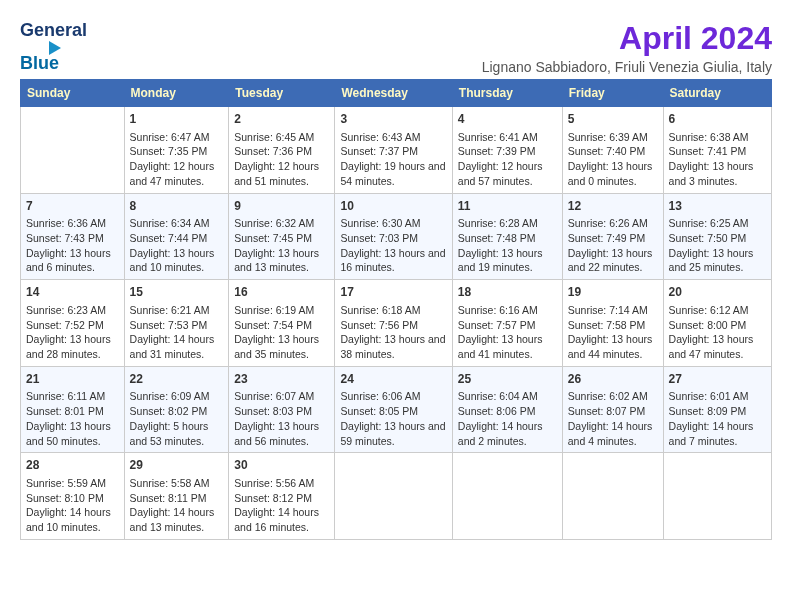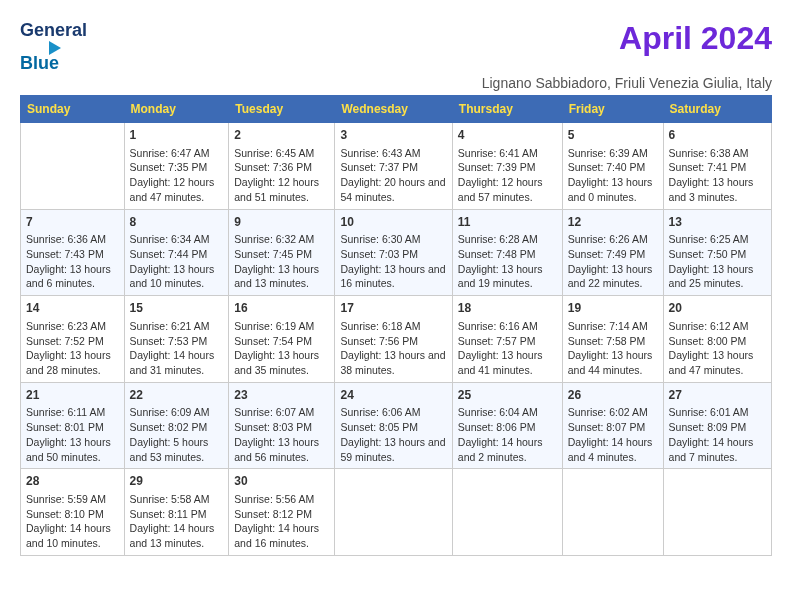--- a/index.html
+++ b/index.html
@@ -20,30 +20,30 @@
       text-align: right;
     }
     .main-title {
       font-size: 32px;
       font-weight: bold;
       color: #6d28d9;
     }
     .subtitle {
       font-size: 14px;
       color: #555;
-      margin-top: 18px;
+      margin-top: 2px;
     }
     table {
       width: 100%;
       border-collapse: collapse;
       font-size: 11px;
     }
     thead tr th {
       background-color: #3d6bb5;
-      color: #fde047;
+      color: #fef9c3;
       text-align: left;
       padding: 6px 6px;
       font-size: 12px;
       font-weight: bold;
       border: 1px solid #3d6bb5;
     }
     tbody tr td {
       border: 1px solid #ccc;
       vertical-align: top;
       padding: 4px 5px;
@@ -105,21 +105,21 @@
         <th>Thursday</th>
         <th>Friday</th>
         <th>Saturday</th>
       </tr>
     </thead>
     <tbody id="calendar-body">
     <tr>
           <td class="empty-cell"></td>
           <td><span class="day-num">1</span><span>Sunrise: 6:47 AM</span><br><span>Sunset: 7:35 PM</span><br><span>Daylight: 12 hours and 47 minutes.</span></td>
           <td><span class="day-num">2</span><span>Sunrise: 6:45 AM</span><br><span>Sunset: 7:36 PM</span><br><span>Daylight: 12 hours and 51 minutes.</span></td>
-          <td><span class="day-num">3</span><span>Sunrise: 6:43 AM</span><br><span>Sunset: 7:37 PM</span><br><span>Daylight: 20 hours and 54 minutes.</span></td>
+          <td><span class="day-num">3</span><span>Sunrise: 6:43 AM</span><br><span>Sunset: 7:37 PM</span><br><span>Daylight: 19 hours and 54 minutes.</span></td>
           <td><span class="day-num">4</span><span>Sunrise: 6:41 AM</span><br><span>Sunset: 7:39 PM</span><br><span>Daylight: 12 hours and 57 minutes.</span></td>
           <td><span class="day-num">5</span><span>Sunrise: 6:39 AM</span><br><span>Sunset: 7:40 PM</span><br><span>Daylight: 13 hours and 0 minutes.</span></td>
           <td><span class="day-num">6</span><span>Sunrise: 6:38 AM</span><br><span>Sunset: 7:41 PM</span><br><span>Daylight: 13 hours and 3 minutes.</span></td>
         </tr>
         <tr>
           <td><span class="day-num">7</span><span>Sunrise: 6:36 AM</span><br><span>Sunset: 7:43 PM</span><br><span>Daylight: 13 hours and 6 minutes.</span></td>
           <td><span class="day-num">8</span><span>Sunrise: 6:34 AM</span><br><span>Sunset: 7:44 PM</span><br><span>Daylight: 13 hours and 10 minutes.</span></td>
           <td><span class="day-num">9</span><span>Sunrise: 6:32 AM</span><br><span>Sunset: 7:45 PM</span><br><span>Daylight: 13 hours and 13 minutes.</span></td>
           <td><span class="day-num">10</span><span>Sunrise: 6:30 AM</span><br><span>Sunset: 7:03 PM</span><br><span>Daylight: 13 hours and 16 minutes.</span></td>
           <td><span class="day-num">11</span><span>Sunrise: 6:28 AM</span><br><span>Sunset: 7:48 PM</span><br><span>Daylight: 13 hours and 19 minutes.</span></td>

